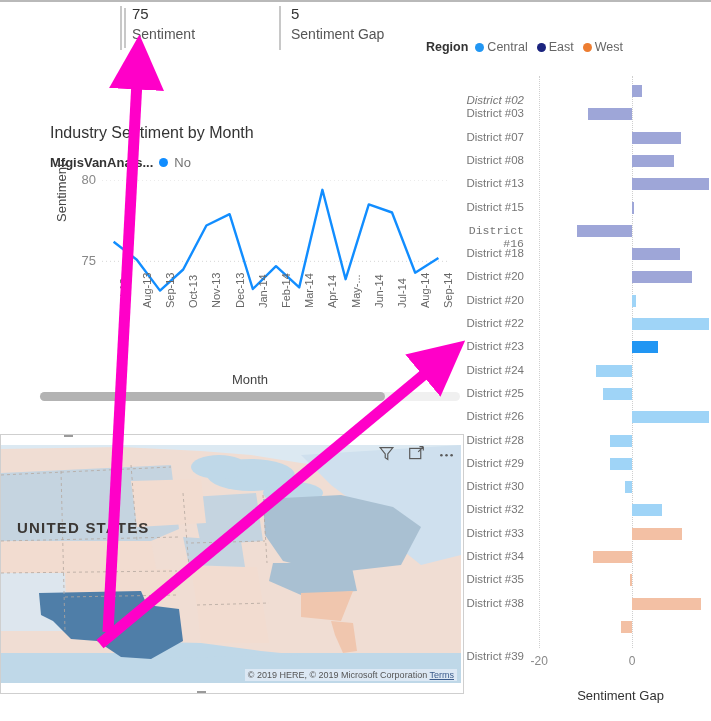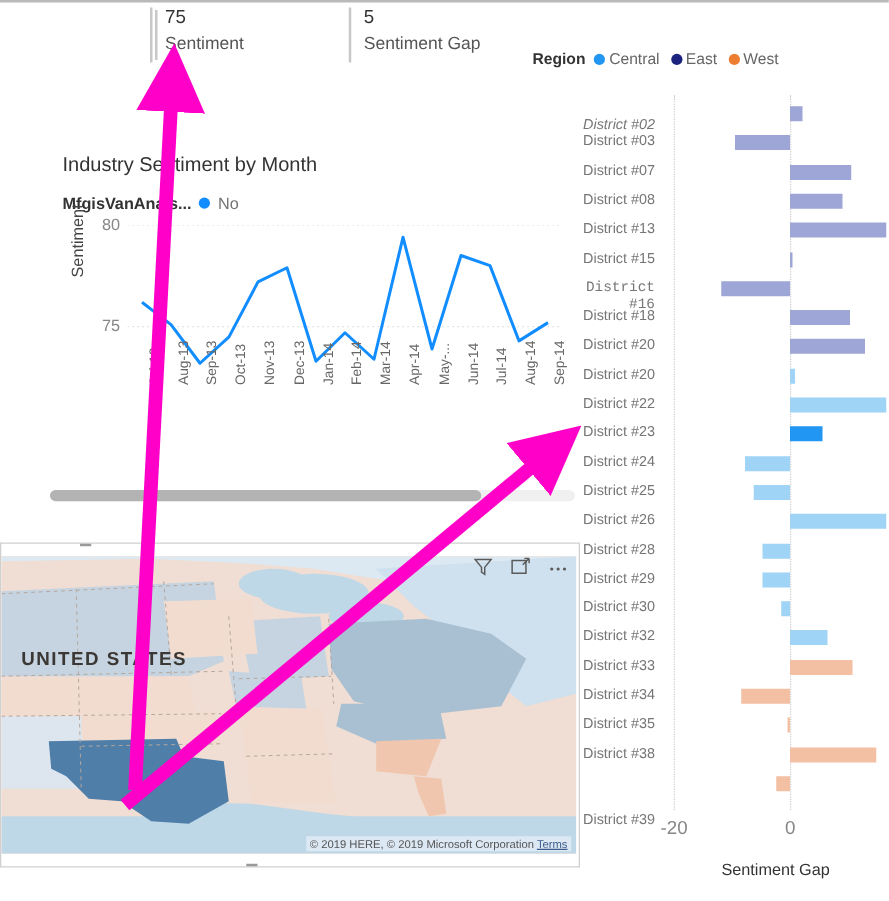--- a/index.html
+++ b/index.html
@@ -36,21 +36,21 @@
   #bar-title{position:absolute;left:8px;top:10px;font-size:15.5px;color:#222;white-space:nowrap;}
   #bar-legend{position:absolute;left:8px;top:40px;font-size:12.5px;display:flex;align-items:center;gap:4px;}
   #bar-legend .lname{font-weight:bold;color:#333;margin-right:3px;}
   #bar-legend .li{display:flex;align-items:center;gap:3px;margin-right:5px;}
   #bar-legend .dot{width:9px;height:9px;border-radius:50%;display:inline-block;}
   #bar-legend .txt{color:#666;}
   #bar-plot{position:absolute;left:0px;top:76px;width:293px;height:572px;}
   .cat-label{position:absolute;left:32px;width:74px;text-align:right;font-size:11.5px;color:#767676;}
   .bar{position:absolute;height:12px;}
   .vgrid{position:absolute;top:0;height:100%;width:0;border-left:1px dotted #cfcfcf;}
-  .bxtick{position:absolute;font-size:15px;color:#888;text-align:center;width:40px;}
+  .bxtick{position:absolute;font-size:12px;color:#888;text-align:center;width:40px;}
   #bar-xtitle{position:absolute;left:112px;top:688px;width:181px;text-align:center;
               font-size:13px;color:#333;white-space:nowrap;overflow:hidden;}
   #bar-vscroll{position:absolute;left:28px;top:445px;width:7px;height:125px;background:#b3b3b3;border-radius:4px;}
 
   
   #map-panel{position:absolute;left:0px;top:434px;width:462px;height:258px;
              border:1px solid #cfcfcf;background:#ffffff;overflow:hidden;}
   #map-canvas{position:absolute;left:0;top:10px;width:460px;height:238px;background:#f2e4dd;overflow:hidden;}
   #us-lbl{position:absolute;font-size:15px;font-weight:bold;color:#3b3734;letter-spacing:1.2px;}
   #map-tools{position:absolute;right:8px;top:10px;display:flex;align-items:center;gap:13px;}
@@ -94,20 +94,21 @@
     <span class="sname">No</span>
   </div>
   <div id="yaxis-title">Sentiment</div>
   <div id="plot">
     <svg id="line-svg" width="348" height="122">
         <line x1="0" x2="348" y1="81.33333333333334" y2="81.33333333333334" stroke="#d7d7d7" stroke-dasharray="1,3"></line>
         <line x1="0" x2="348" y1="0" y2="0" stroke="#d7d7d7" stroke-dasharray="1,3"></line>
         <polyline points="11.6,61.8 34.8,79.7 58.0,110.6 81.2,89.5 104.4,45.5 127.6,34.2 150.8,109.0 174.0,86.2 197.2,107.4 220.4,9.8 243.6,99.2 266.8,24.4 290.0,32.5 313.2,92.7 336.4,78.1" fill="none" stroke="#118dff" stroke-width="2.4" stroke-linejoin="round"></polyline>
       </svg>
   </div>
+  <div id="xaxis-title">Month</div>
   <div id="line-scroll">
     <div class="thumb"></div>
   </div>
 <div class="ytick" style="left: 30px; top: 143.333px;">75</div>
     <div class="ytick" style="left: 30px; top: 62px;">80</div>
     <div class="xtick" style="left: 77.6px; top: 198px;">Jul-13</div>
     <div class="xtick" style="left: 100.8px; top: 198px;">Aug-13</div>
     <div class="xtick" style="left: 124px; top: 198px;">Sep-13</div>
     <div class="xtick" style="left: 147.2px; top: 198px;">Oct-13</div>
     <div class="xtick" style="left: 170.4px; top: 198px;">Nov-13</div>

